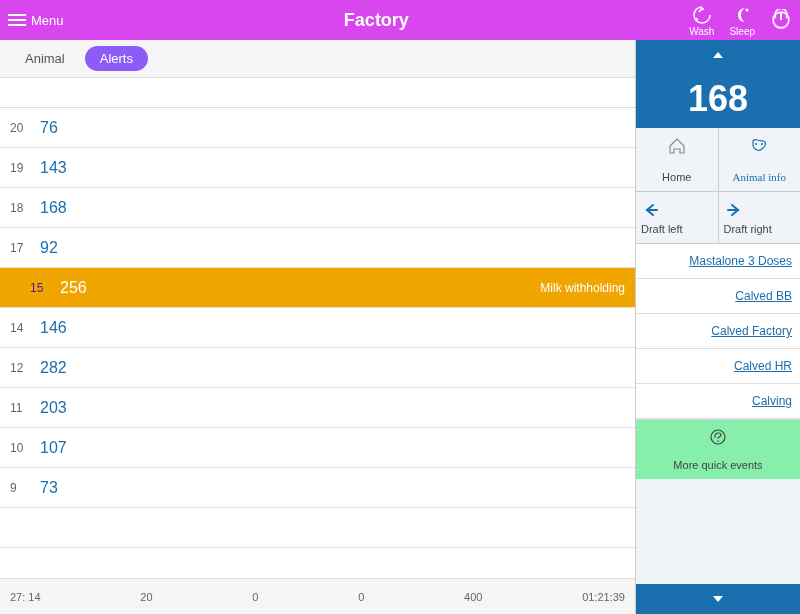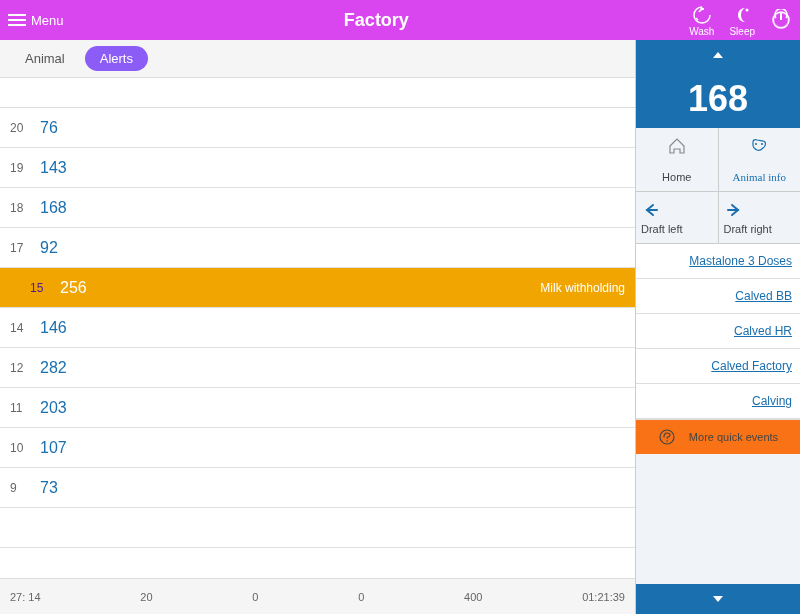--- a/index.html
+++ b/index.html
@@ -58,21 +58,21 @@
     .right-menu-item-icon { flex: 1; display: flex; flex-direction: column; align-items: center; justify-content: center; padding: 8px 5px; font-size: 11px; color: #444; cursor: pointer; border-right: 1px solid #ccc; gap: 15px; }
     .right-menu-item-icon:last-child { border-right: none; }
     .right-menu-item-icon.active { color: #1a6faf; font-family: Liberation Serif, serif; }
 
     .right-action-row { display: flex; border-bottom: 1px solid #ccc; }
     .right-action-btn { flex: 1; display: flex; flex-direction: column; justify-content: center; padding: 8px 5px; font-size: 11px; color: #444; cursor: pointer; border-right: 1px solid #ccc; gap: 3px; }
     .right-action-btn:last-child { border-right: none; }
 
     .right-quick-btn { padding: 10px 8px; text-align: right; font-size: 12px; color: #1a6faf; cursor: pointer; border-bottom: 1px solid #ddd; background: white; text-decoration: underline; }
 
-    .more-quick { display: flex; flex-direction: row; align-items: center; justify-content: center; padding: 8px; font-size: 11px; color: #444; cursor: pointer; border-top: 1px solid #ddd; gap: 13px; background: #f97316; }
+    .more-quick { display: flex; flex-direction: column; align-items: center; justify-content: center; padding: 8px; font-size: 11px; color: #444; cursor: pointer; border-top: 1px solid #ddd; gap: 13px; background: #86efac; }
 
     
     svg { display: block; }
 
     .hamburger { display: flex; flex-direction: column; gap: 3px; }
     .hamburger span { display: block; width: 18px; height: 2px; background: white; }
   </style>
 </head>
 <body>
 
@@ -234,22 +234,22 @@
           <path d="M14 10 L4 10" stroke="#1a6faf" stroke-width="2" stroke-linecap="round"></path>
         </svg>
         <span>Draft right</span>
       </div>
     </div>
 
     <div class="right-menu">
 
     <div class="right-quick-btn">Mastalone 3 Doses</div>
         <div class="right-quick-btn">Calved BB</div>
+        <div class="right-quick-btn">Calved Factory</div>
         <div class="right-quick-btn">Calved HR</div>
-        <div class="right-quick-btn">Calved Factory</div>
         <div class="right-quick-btn">Calving</div>
         <div class="more-quick">
   <svg width="18" height="18" viewBox="0 0 18 18" fill="none">
     <circle cx="9" cy="9" r="7" stroke="#444" stroke-width="1.2" fill="none"></circle>
     <path d="M6 9 C6 7 7 5 9 5 C11 5 12 6 12 7 C12 8.5 10 9 9 10" stroke="#444" stroke-width="1.2" fill="none" stroke-linecap="round"></path>
     <circle cx="9" cy="13" r="0.8" fill="#444"></circle>
   </svg>
   <span>More quick events</span>
 </div>
       </div>

